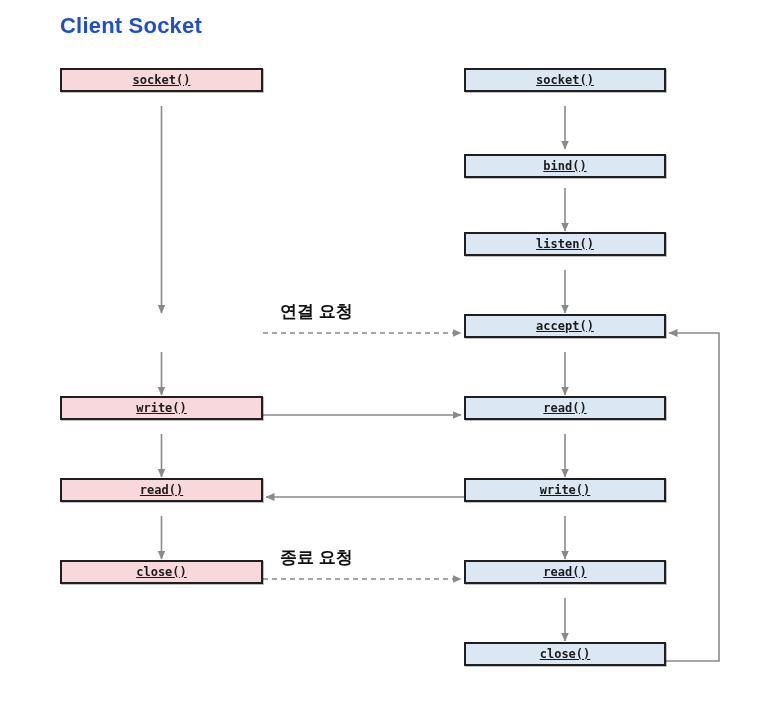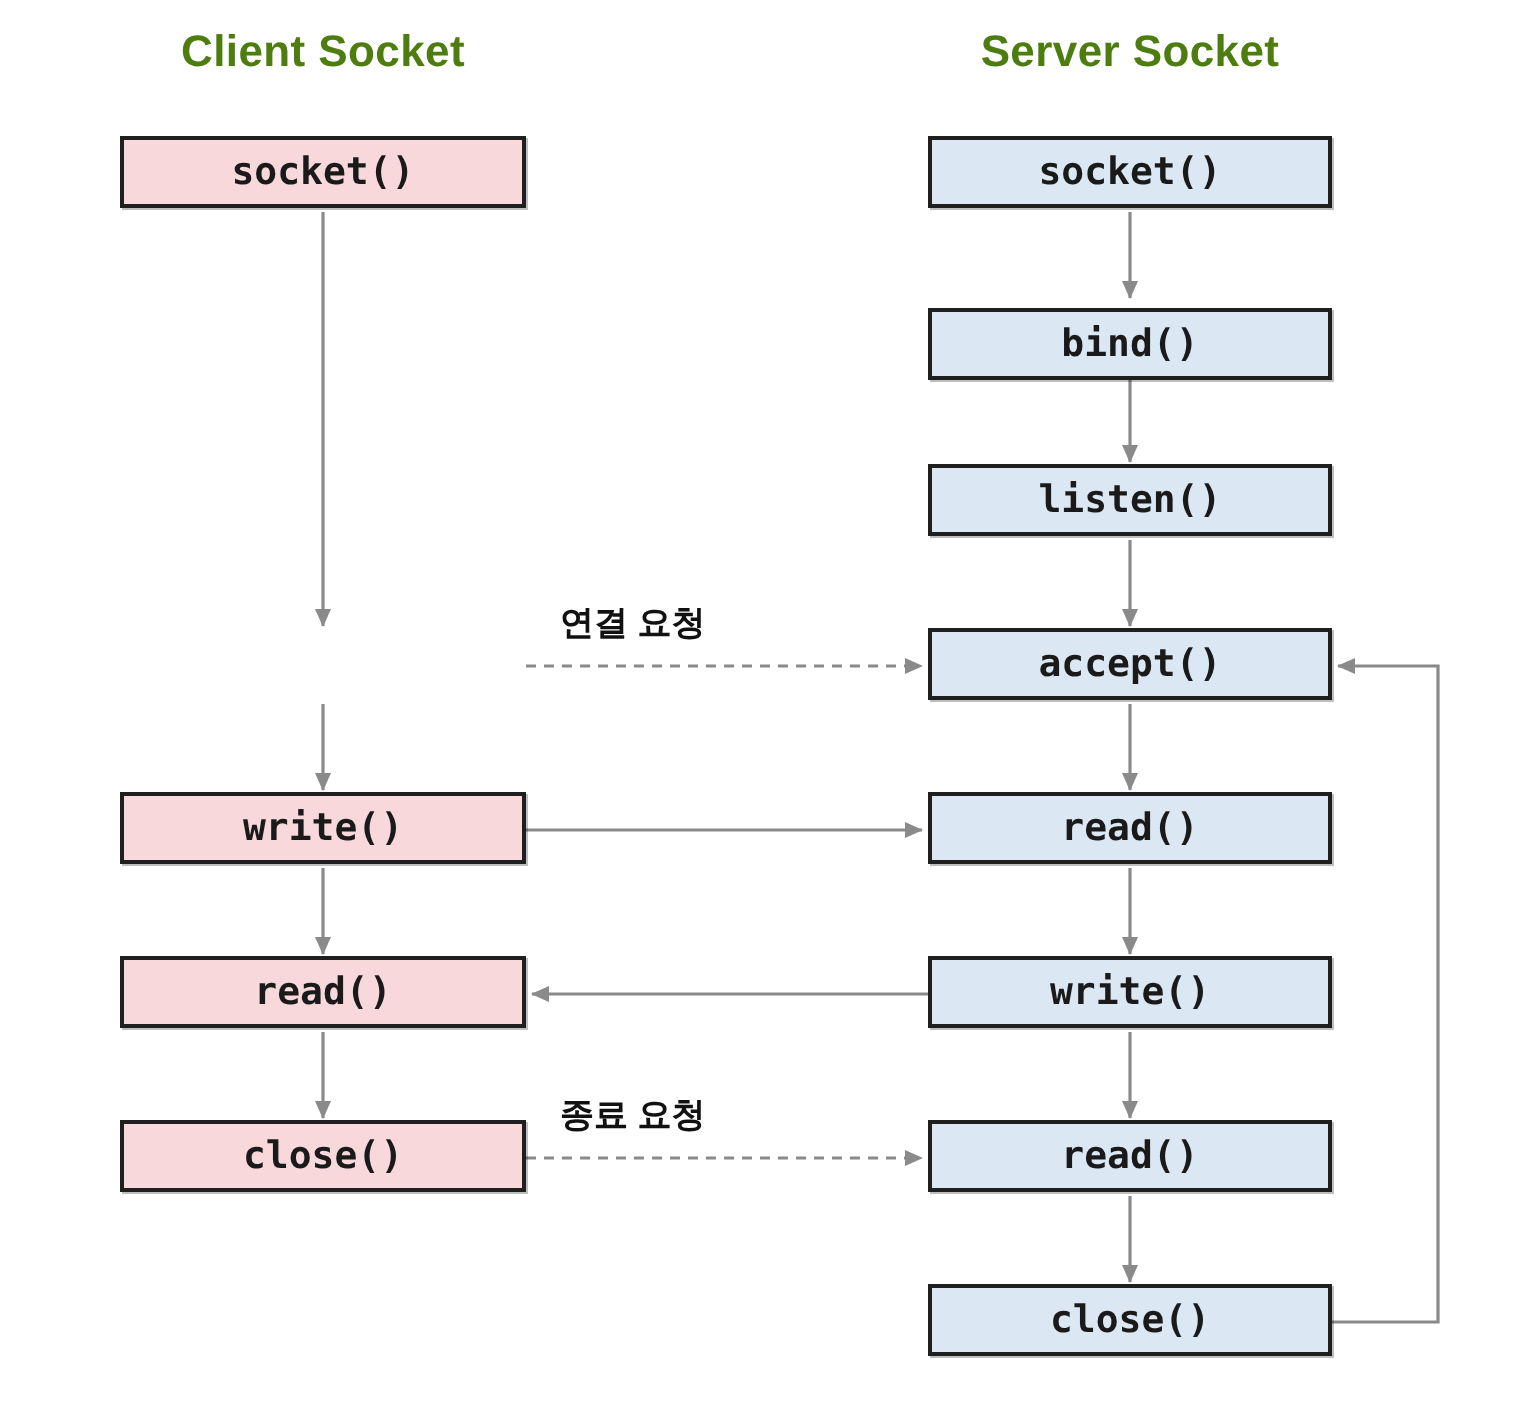--- a/index.html
+++ b/index.html
@@ -9,40 +9,40 @@
     height: 707px;
     background: #ffffff;
     overflow: hidden;
     font-family: "Liberation Sans", sans-serif;
   }
   .col-title {
     position: absolute;
     top: 13px;
     font-weight: bold;
     font-size: 22px;
-    color: #4d7c0f;
-    text-align: center;
+    color: #1d4ed8;
     letter-spacing: 0.2px;
   }
   .col-title.client { left: 60px; width: 203px; }
   .col-title.server { left: 464px; width: 202px; }
   .box {
     position: absolute;
     width: 203px;
-    height: 36px;
+    height: 24px;
     box-sizing: border-box;
     border: 2px solid var(--box-border, #1f1f1f);
     display: flex;
     align-items: center;
     justify-content: center;
     font-family: "DejaVu Sans Mono", monospace;
     font-weight: bold;
-    font-size: 19px;
+    font-size: 12px;
     color: #1a1a1a;
     box-shadow: 1px 1px 0 rgba(0,0,0,0.25);
+    text-decoration: underline;
   }
   .client-box { left: 60px; background: var(--client-fill, #f8d8da); }
   .server-box { left: 464px; width: 202px; background: var(--server-fill, #dbe8f4); }
   .edge-label {
     position: absolute;
     width: 170px;
     text-align: left;
     font-weight: bold;
     font-size: 17px;
     color: #111111;
@@ -87,21 +87,20 @@
 
     <line class="edge dashed" x1="263" y1="333" x2="461" y2="333" marker-end="url(#arrow)"></line>
     <line class="edge" x1="263" y1="415" x2="461" y2="415" marker-end="url(#arrow)"></line>
     <line class="edge" x1="466" y1="497" x2="266" y2="497" marker-end="url(#arrow)"></line>
     <line class="edge dashed" x1="263" y1="579" x2="461" y2="579" marker-end="url(#arrow)"></line>
 
     <polyline class="edge" points="666,661 719,661 719,333 669,333" marker-end="url(#arrow)"></polyline>
   </svg>
 
   <div class="col-title client">Client Socket</div>
-  <div class="col-title server">Server Socket</div>
 
   <div class="box client-box" style="top:68px">socket()</div>
   <div class="box client-box" style="top:396px">write()</div>
   <div class="box client-box" style="top:478px">read()</div>
   <div class="box client-box" style="top:560px">close()</div>
 
   <div class="box server-box" style="top:68px">socket()</div>
   <div class="box server-box" style="top:154px">bind()</div>
   <div class="box server-box" style="top:314px">accept()</div>
   <div class="box server-box" style="top:232px">listen()</div>

